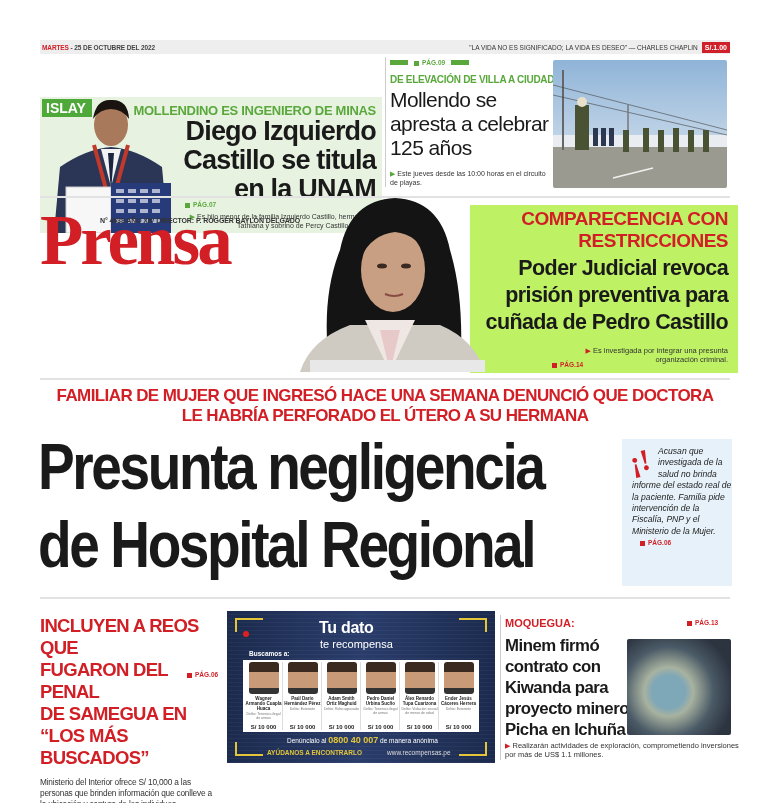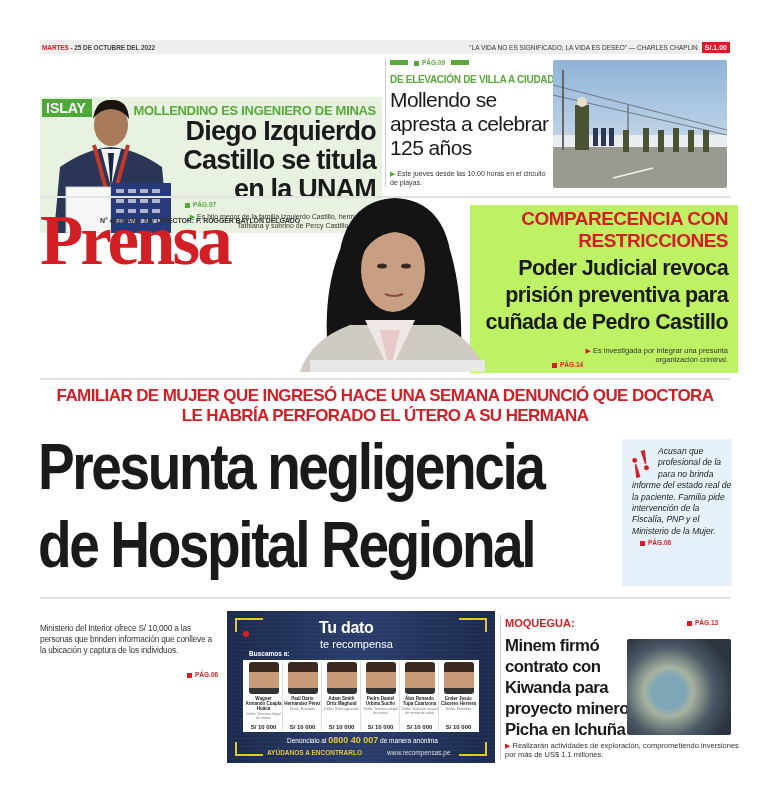--- a/index.html
+++ b/index.html
@@ -251,29 +251,35 @@
   <div>FAMILIAR DE MUJER QUE INGRESÓ HACE UNA SEMANA DENUNCIÓ QUE DOCTORA</div>
   <div>LE HABRÍA PERFORADO EL ÚTERO A SU HERMANA</div>
 </div>
 <div class="abs mainhead">
   <div>Presunta negligencia</div>
   <div>de Hospital Regional</div>
 </div>
 <div class="abs sidebox">
   <span class="excl">¡!</span>
   <div class="txt">
-    <span class="indent">Acusan que profesional de la para no brinda</span>
+    <span class="indent">Acusan que investigada de la salud no brinda</span>
     <span>informe del estado real de la paciente. Familia pide intervención de la Fiscalía, PNP y el Ministerio de la Mujer.</span>
     <span class="pag"><span class="sq" style="background:#d21f26"></span><span>PÁG.06</span></span>
   </div>
 </div>
 
 <div class="abs hr3"></div>
 
 <div class="abs story4">
+  <div class="headline">
+    <div>INCLUYEN A REOS QUE</div>
+    <div>FUGARON DEL PENAL</div>
+    <div>DE SAMEGUA EN</div>
+    <div>“LOS MÁS BUSCADOS”</div>
+  </div>
   <div class="pag"><span class="sq" style="background:#d21f26"></span><span>PÁG.06</span></div>
   <div class="deck">Ministerio del Interior ofrece S/ 10,000 a las personas que brinden información que conlleve a la ubicación y captura de los individuos.</div>
 </div>
 
 <div class="abs ad">
   <div class="stripes"></div>
   <div class="corner c-tl"></div>
   <div class="corner c-tr"></div>
   <div class="corner c-bl"></div>
   <div class="corner c-br"></div>

